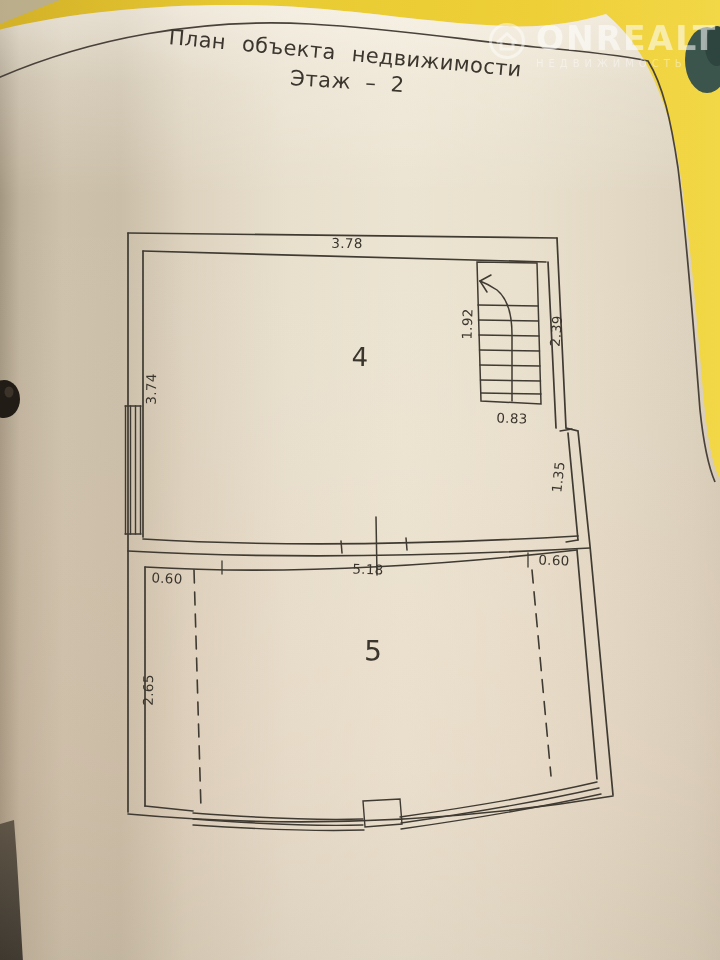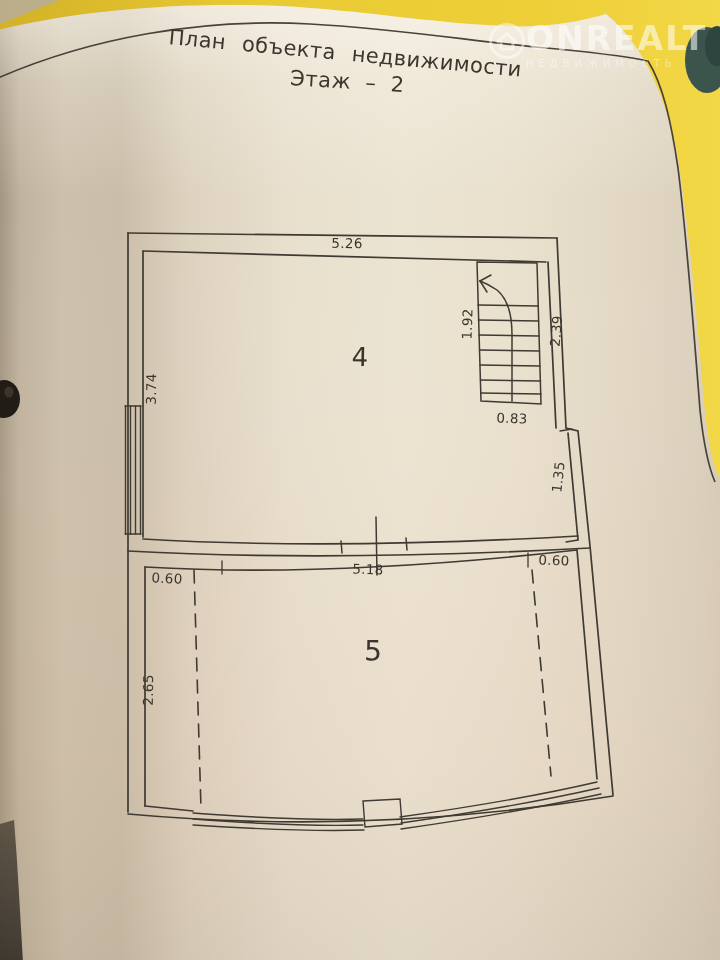--- a/index.html
+++ b/index.html
@@ -24,21 +24,21 @@
     font-size:21px;letter-spacing:0.4px;word-spacing:9px;
     transform:rotate(5.3deg);transform-origin:left top;white-space:nowrap;
   }
   .subtitle{
     position:absolute;left:291px;top:66px;color:#3b362e;
     font-size:21px;word-spacing:7px;letter-spacing:0.6px;
     transform:rotate(3.6deg);transform-origin:left top;white-space:nowrap;
   }
   .wm{position:absolute;left:488px;top:22px;display:flex;align-items:flex-start;pointer-events:none;}
   .wm-icon{flex:0 0 auto;opacity:0.55;}
-  .wm-text{}
+  .wm-text{margin-left:10px;}
   .wm-brand{
     font-size:33px;font-weight:bold;letter-spacing:2px;line-height:1;
     color:rgba(255,255,255,0.48);text-shadow:0 0 1px rgba(255,255,255,0.15);
   }
   .wm-tagline{
     margin-top:3px;font-size:10px;letter-spacing:5px;
     color:rgba(255,255,255,0.42);
   }
 </style>
 </head>
@@ -200,21 +200,21 @@
     </svg>
     <div class="wm-text">
       <div class="wm-brand">ONREALT</div>
       <div class="wm-tagline">НЕДВИЖИМОСТЬ</div>
     </div>
   </div>
 
   <div class="lbl room-num" style="left:360px;top:357px;transform:translate(-50%,-50%) rotate(1deg);">4</div>
   <div class="lbl room-num" style="left:373px;top:651px;transform:translate(-50%,-50%) rotate(1deg);font-size:28px;">5</div>
 
-  <div class="lbl dim" style="left:347px;top:243px;transform:translate(-50%,-50%) rotate(1deg);">5.26</div>
+  <div class="lbl dim" style="left:347px;top:243px;transform:translate(-50%,-50%) rotate(1deg);">3.78</div>
   <div class="lbl dim" style="left:151px;top:389px;transform:translate(-50%,-50%) rotate(-89deg);">3.74</div>
   <div class="lbl dim" style="left:467px;top:324px;transform:translate(-50%,-50%) rotate(-88deg);">1.92</div>
   <div class="lbl dim" style="left:556px;top:331px;transform:translate(-50%,-50%) rotate(-85deg);">2.39</div>
   <div class="lbl dim" style="left:512px;top:418px;transform:translate(-50%,-50%) rotate(2deg);">0.83</div>
   <div class="lbl dim" style="left:558px;top:477px;transform:translate(-50%,-50%) rotate(-84deg);">1.35</div>
   <div class="lbl dim" style="left:368px;top:569px;transform:translate(-50%,-50%) rotate(2deg);">5.18</div>
   <div class="lbl dim" style="left:167px;top:578px;transform:translate(-50%,-50%) rotate(3deg);">0.60</div>
   <div class="lbl dim" style="left:554px;top:560px;transform:translate(-50%,-50%) rotate(2deg);">0.60</div>
   <div class="lbl dim" style="left:148px;top:690px;transform:translate(-50%,-50%) rotate(-89deg);">2.65</div>
 

